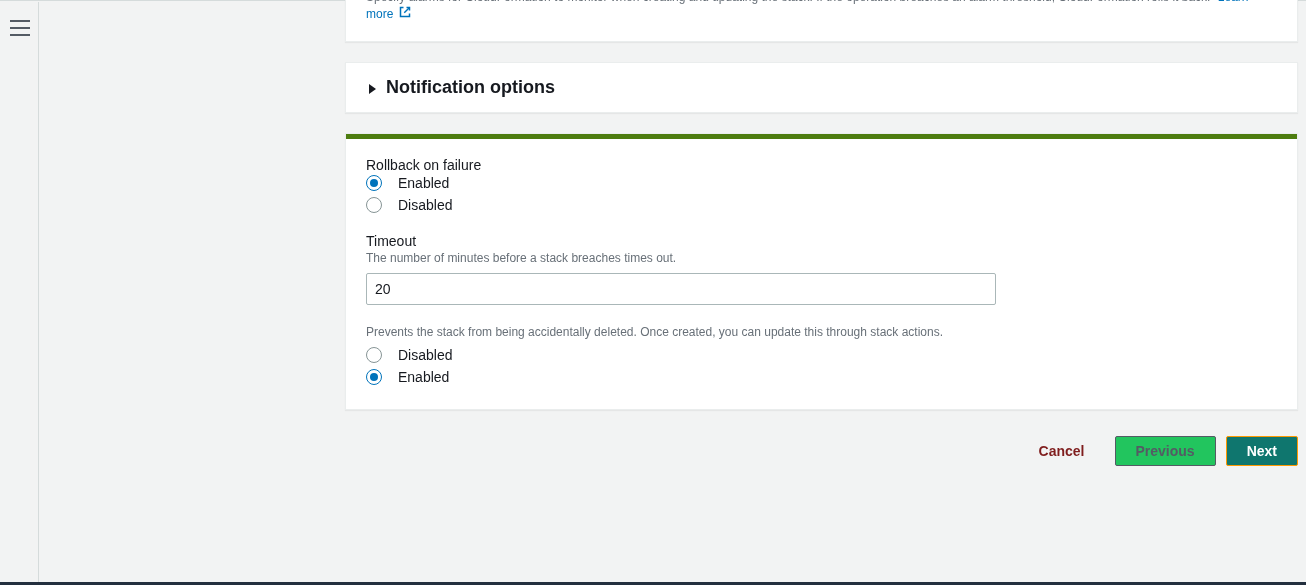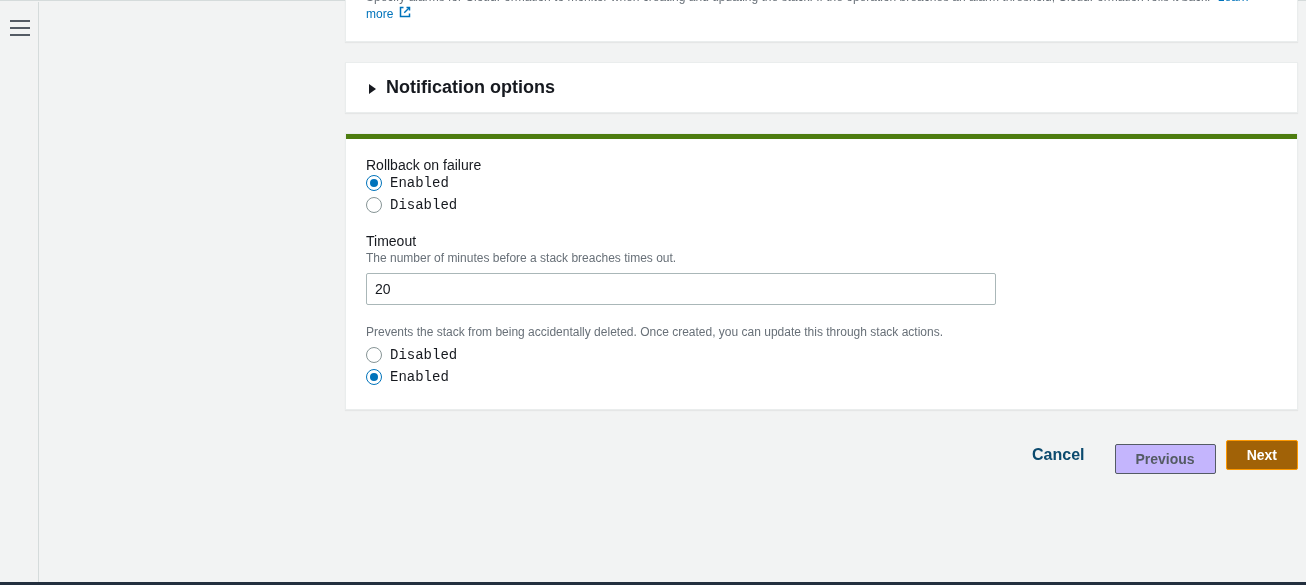--- a/index.html
+++ b/index.html
@@ -92,24 +92,23 @@
       color: #16191f;
       margin-bottom: 2px;
     }
     .field-desc {
       font-size: 12px;
       color: #687078;
       margin-bottom: 8px;
     }
     .radio-row {
       display: flex;
-      gap: 8px;
+      gap: 16px;
       margin-bottom: 6px;
       cursor: pointer;
-      font-family: Liberation Mono, monospace;
     }
     .radio-outer {
       width: 16px; height: 16px;
       border: 1px solid #879596;
       border-radius: 50%;
       display: flex;
       align-items: center;
       justify-content: center;
       flex-shrink: 0;
     }
@@ -139,39 +138,38 @@
     .footer-actions {
       display: flex;
       justify-content: flex-end;
       align-items: center;
       gap: 10px;
       padding: 6px 0 12px 0;
     }
     .btn-link {
       background: none;
       border: none;
-      color: #0c4a6e;
-      font-weight: 700;
-      font-size: 16px;
+      color: #7f1d1d;
+      font-weight: 700;
+      font-size: 14px;
       padding: 6px 20px;
       cursor: pointer;
     }
     .btn-secondary {
-      background: #c4b5fd;
+      background: #22c55e;
       border: 1px solid #545b64;
       color: #545b64;
       font-weight: 700;
       font-size: 14px;
       padding: 6px 20px;
       border-radius: 2px;
       cursor: pointer;
-      margin-top: 8px;
     }
     .btn-primary {
-      background: #a16207;
+      background: #0f766e;
       border: 1px solid #ff9900;
       color: #fff;
       font-weight: 700;
       font-size: 14px;
       padding: 6px 20px;
       border-radius: 2px;
       cursor: pointer;
     }
     .bottom-bar {
       position: absolute;

